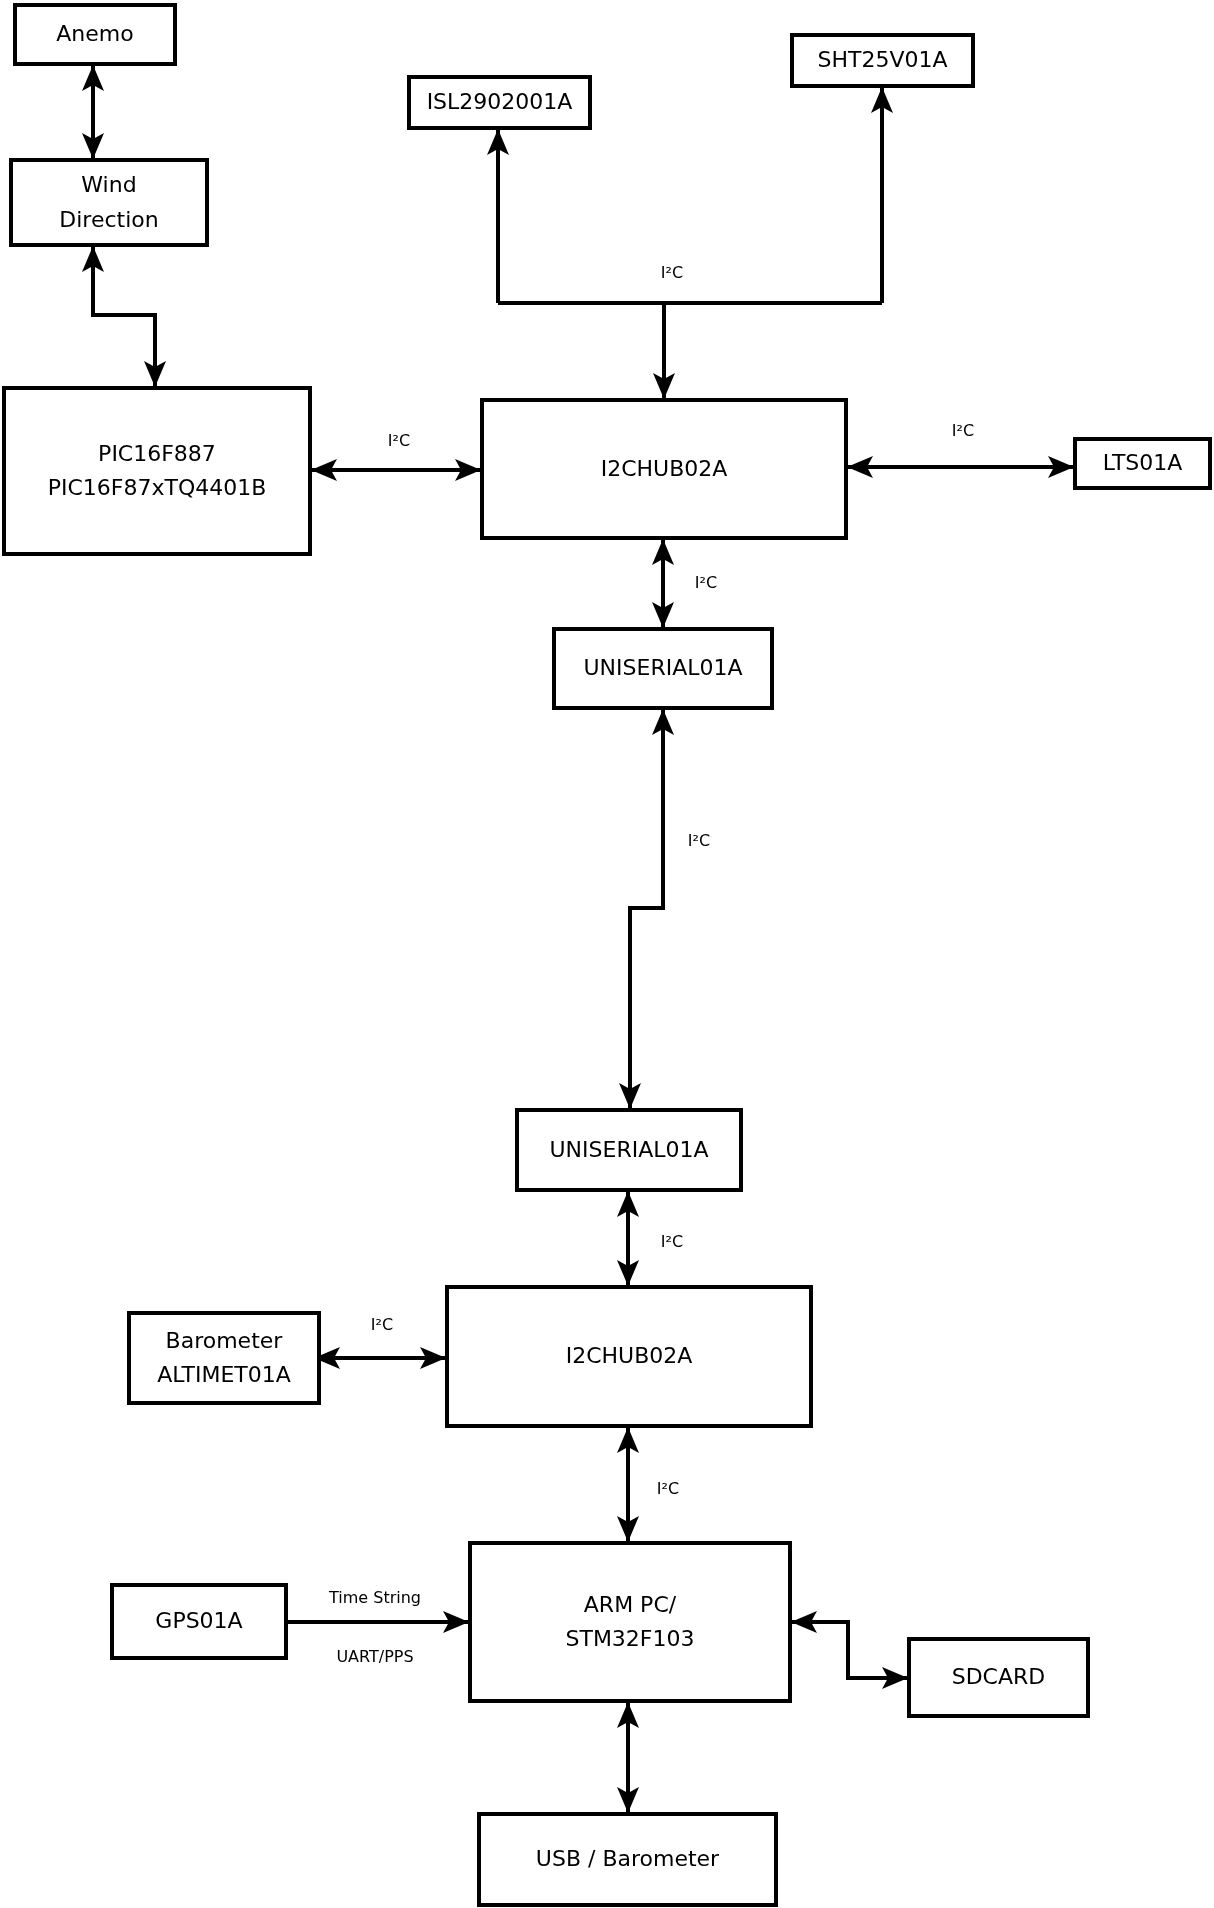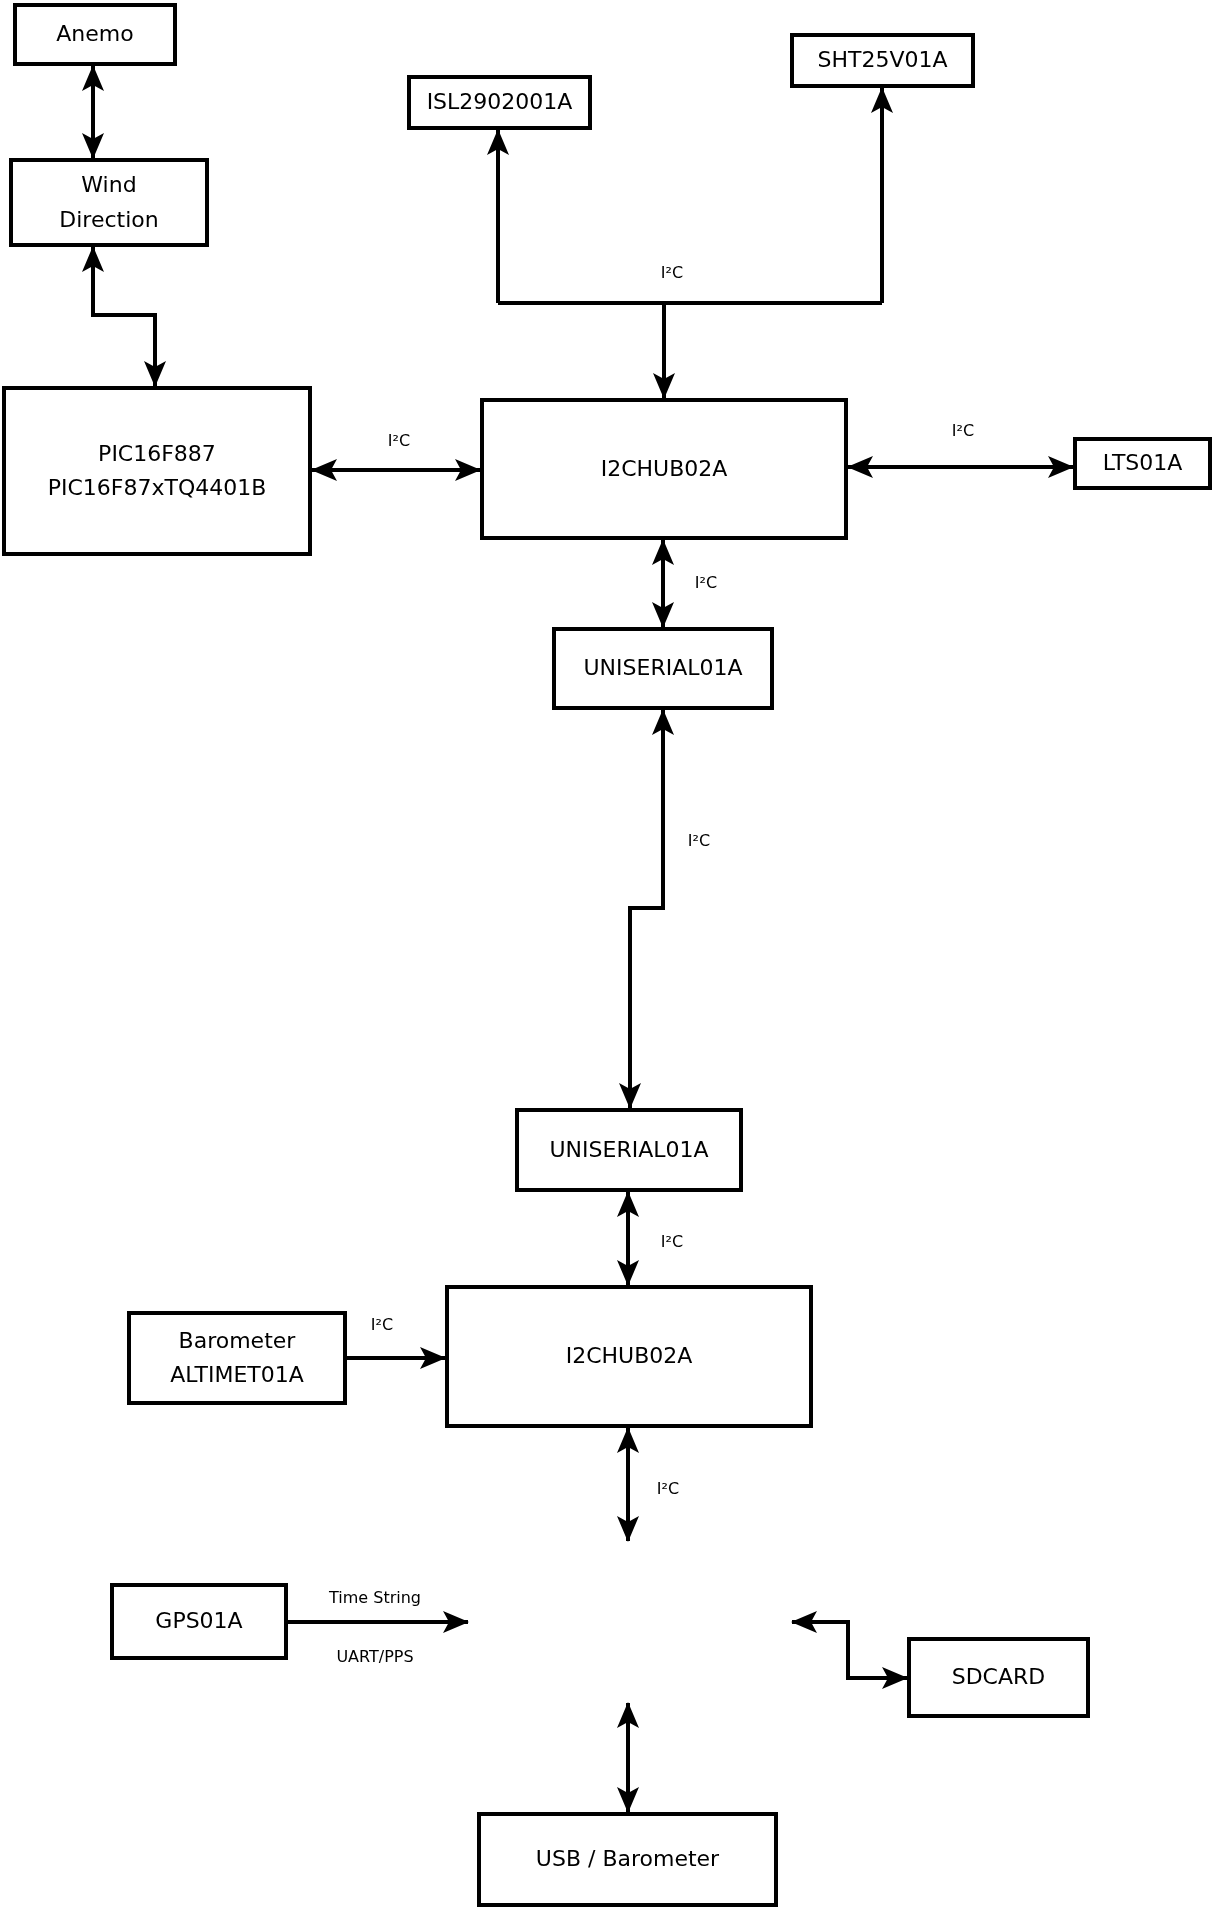--- a/index.html
+++ b/index.html
@@ -82,25 +82,27 @@
   <div class="node" style="left:480px; top:398px; width:368px; height:142px;">I2CHUB02A</div>
 
   <div class="node" style="left:1073px; top:437px; width:139px; height:53px;">LTS01A</div>
 
   <div class="node" style="left:552px; top:627px; width:222px; height:83px;">UNISERIAL01A</div>
 
   <div class="node" style="left:515px; top:1108px; width:228px; height:84px;">UNISERIAL01A</div>
 
   <div class="node" style="left:445px; top:1285px; width:368px; height:143px;">I2CHUB02A</div>
 
-  <div class="node" style="left:127px; top:1311px; width:220px; height:94px;">Barometer
+  <div class="node" style="left:127px; top:1311px; width:194px; height:94px;">Barometer
 ALTIMET01A</div>
 
   <div class="node" style="left:110px; top:1583px; width:178px; height:77px;">GPS01A</div>
 
+  <div class="node" style="left:468px; top:1541px; width:324px; height:162px;">ARM PC/
+STM32F103</div>
 
   <div class="node" style="left:907px; top:1637px; width:183px; height:81px;">SDCARD</div>
 
   <div class="node" style="left:477px; top:1812px; width:301px; height:95px;">USB / Barometer</div>
 
   <div class="edge-label" style="left:672px; top:272px;">I²C</div>
 
   <div class="edge-label" style="left:399px; top:440px;">I²C</div>
 
   <div class="edge-label" style="left:963px; top:430px;">I²C</div>

